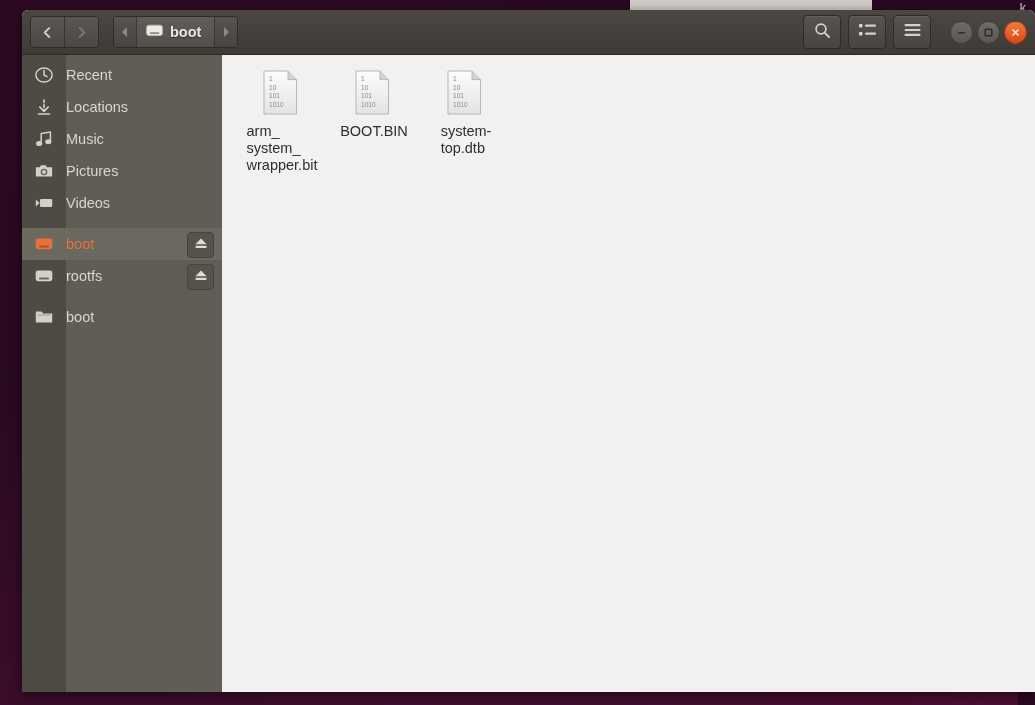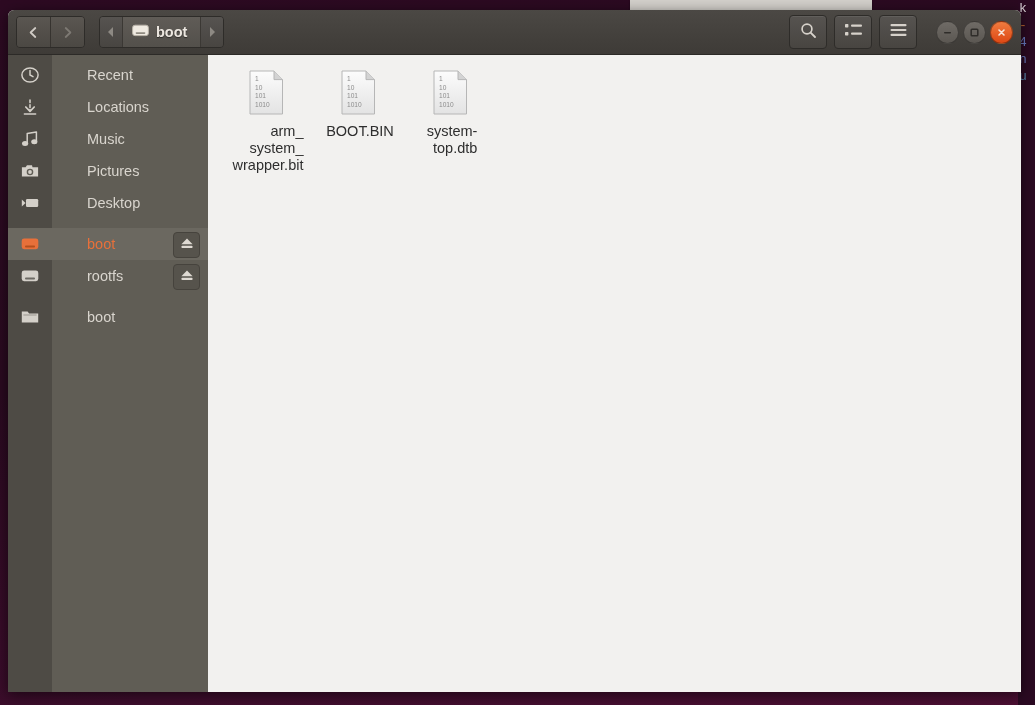--- a/index.html
+++ b/index.html
@@ -52,21 +52,21 @@
     width: 242px;
     height: 18px;
     background: #d3d0cb;
     border-radius: 0 0 3px 3px;
     box-shadow: 0 1px 2px rgba(0,0,0,.45);
   }
 
   
   .window {
     position: absolute;
-    left: 8px;
+    left: 22px;
     top: 10px;
     width: 1013px;
     height: 682px;
     border-radius: 6px 6px 0 0;
     box-shadow: 0 3px 14px rgba(0,0,0,.55);
     overflow: hidden;
     display: flex;
     flex-direction: column;
     background: #f2f1f0;
   }
@@ -217,21 +217,21 @@
     width: 200px;
   }
   .side-icon {
     width: 44px;
     flex: 0 0 44px;
     display: flex;
     align-items: center;
     justify-content: center;
     color: #d4d0c9;
   }
-  .side-label { flex: 1 1 auto; padding-left: 35px; }
+  .side-label { flex: 1 1 auto; }
 
   .side-item.selected { background: #6b6860; }
   .side-item.selected .side-label { color: #e8703a; }
 
   .side-item.spaced { margin-top: 9px; }
 
   .eject {
     position: absolute;
     right: 8px;
     top: 4px;
@@ -269,21 +269,21 @@
   }
   .file-icon {
     width: 38px;
     height: 46px;
     position: relative;
     margin-bottom: 7px;
   }
   .file-name {
     font-size: 14.5px;
     color: #2e2e2e;
-    text-align: right;
+    text-align: left;
     line-height: 17px;
     word-break: break-word;
     white-space: pre-line;
   }
 </style>
 </head>
 <body>
 
 <div id="root">
 
@@ -444,21 +444,21 @@
             </span>
             <span class="side-label">Pictures</span>
           </div>
           <div class="side-item">
             <span class="side-icon">
               <svg width="18" height="18" viewBox="0 0 18 18" aria-hidden="true">
                 <path d="M0.8 5.6 L0.8 12.4 L4.6 9 Z" fill="currentColor"></path>
                 <rect x="5" y="5" width="12.2" height="8" rx="1.3" fill="currentColor"></rect>
               </svg>
             </span>
-            <span class="side-label">Desktop</span>
+            <span class="side-label">Videos</span>
           </div>
           <div class="side-item selected spaced">
             <span class="side-icon">
               <svg width="18" height="18" viewBox="0 0 18 18" aria-hidden="true">
                 <rect x="0.7" y="3.6" width="16.6" height="10.6" rx="2.4" fill="#e8703a"></rect>
                 <rect x="4" y="10.6" width="10" height="1.9" rx="0.9" fill="#b44f1d"></rect>
               </svg>
             </span>
             <span class="side-label">boot</span>
             <div class="eject">

